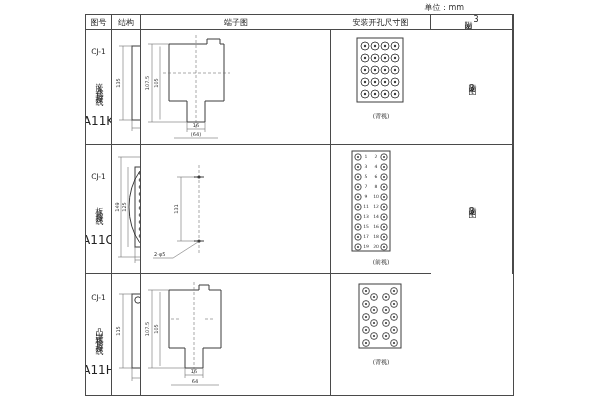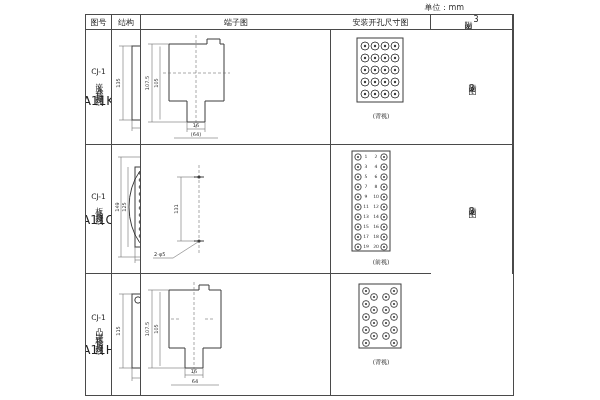--- a/index.html
+++ b/index.html
@@ -5,21 +5,21 @@
   html,body{margin:0;padding:0}
   body{width:600px;height:400px;background:#ffffff;font-family:"DejaVu Sans","Liberation Sans",sans-serif;color:#222;position:relative;overflow:hidden}
   .unit{position:absolute;top:2px;left:364px;width:100px;text-align:right;font-size:8px;color:#333}
   .grid{position:absolute;left:85px;top:14px;display:grid;grid-template-columns:26px 29px 190px 100px 82px;grid-template-rows:15px 115px 129px 121px;border:1px solid #4a4a4a}
   .c{border-right:1px solid #4a4a4a;border-bottom:1px solid #4a4a4a;overflow:hidden;position:relative;background:#fff}
   .c.lastcol{border-right:none}
   .c.lastrow{border-bottom:none}
   .hc{display:flex;align-items:center;justify-content:center;font-size:8px;white-space:nowrap}
   .figcell{display:flex;align-items:center;justify-content:center}
   .vtext{writing-mode:vertical-lr;text-orientation:upright;font-size:8px;letter-spacing:3px;line-height:1}
-  .structcell{display:flex;flex-direction:column;align-items:center;justify-content:center;gap:0}
+  .structcell{display:flex;flex-direction:column;align-items:center;justify-content:center;gap:20px}
   .model{font-size:7.5px}
   .code{font-size:12px}
   svg{display:block}
   .obj{fill:none;stroke:#3c3c3c;stroke-width:1}
   .dim{fill:none;stroke:#6f6f6f;stroke-width:.6}
   .cl{fill:none;stroke:#6f6f6f;stroke-width:.6;stroke-dasharray:3 2}
   .hatch{stroke:#3c3c3c;stroke-width:2}
   .pin{fill:none;stroke:#3c3c3c;stroke-width:.9}
   .pindot{fill:#3c3c3c;stroke:none}
   text.dt{font-size:5px;fill:#333;font-family:"DejaVu Sans",sans-serif}

